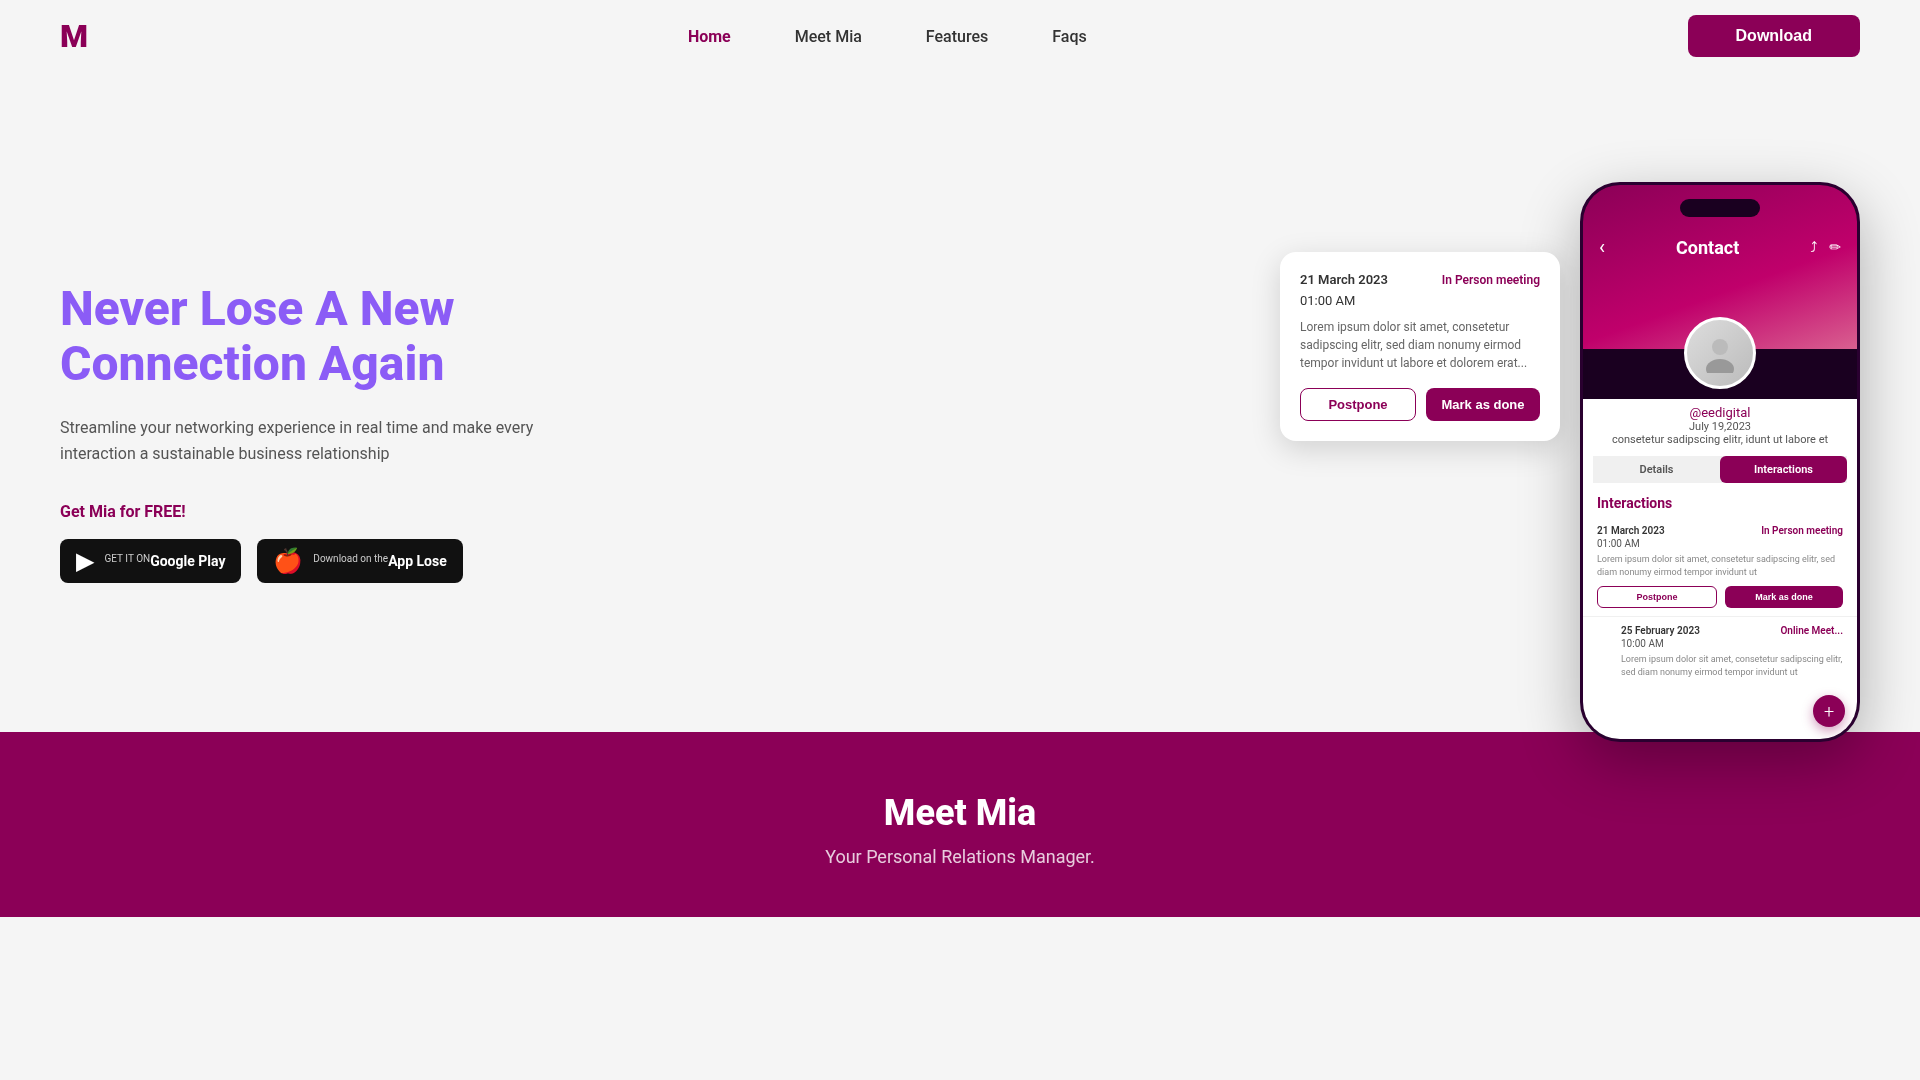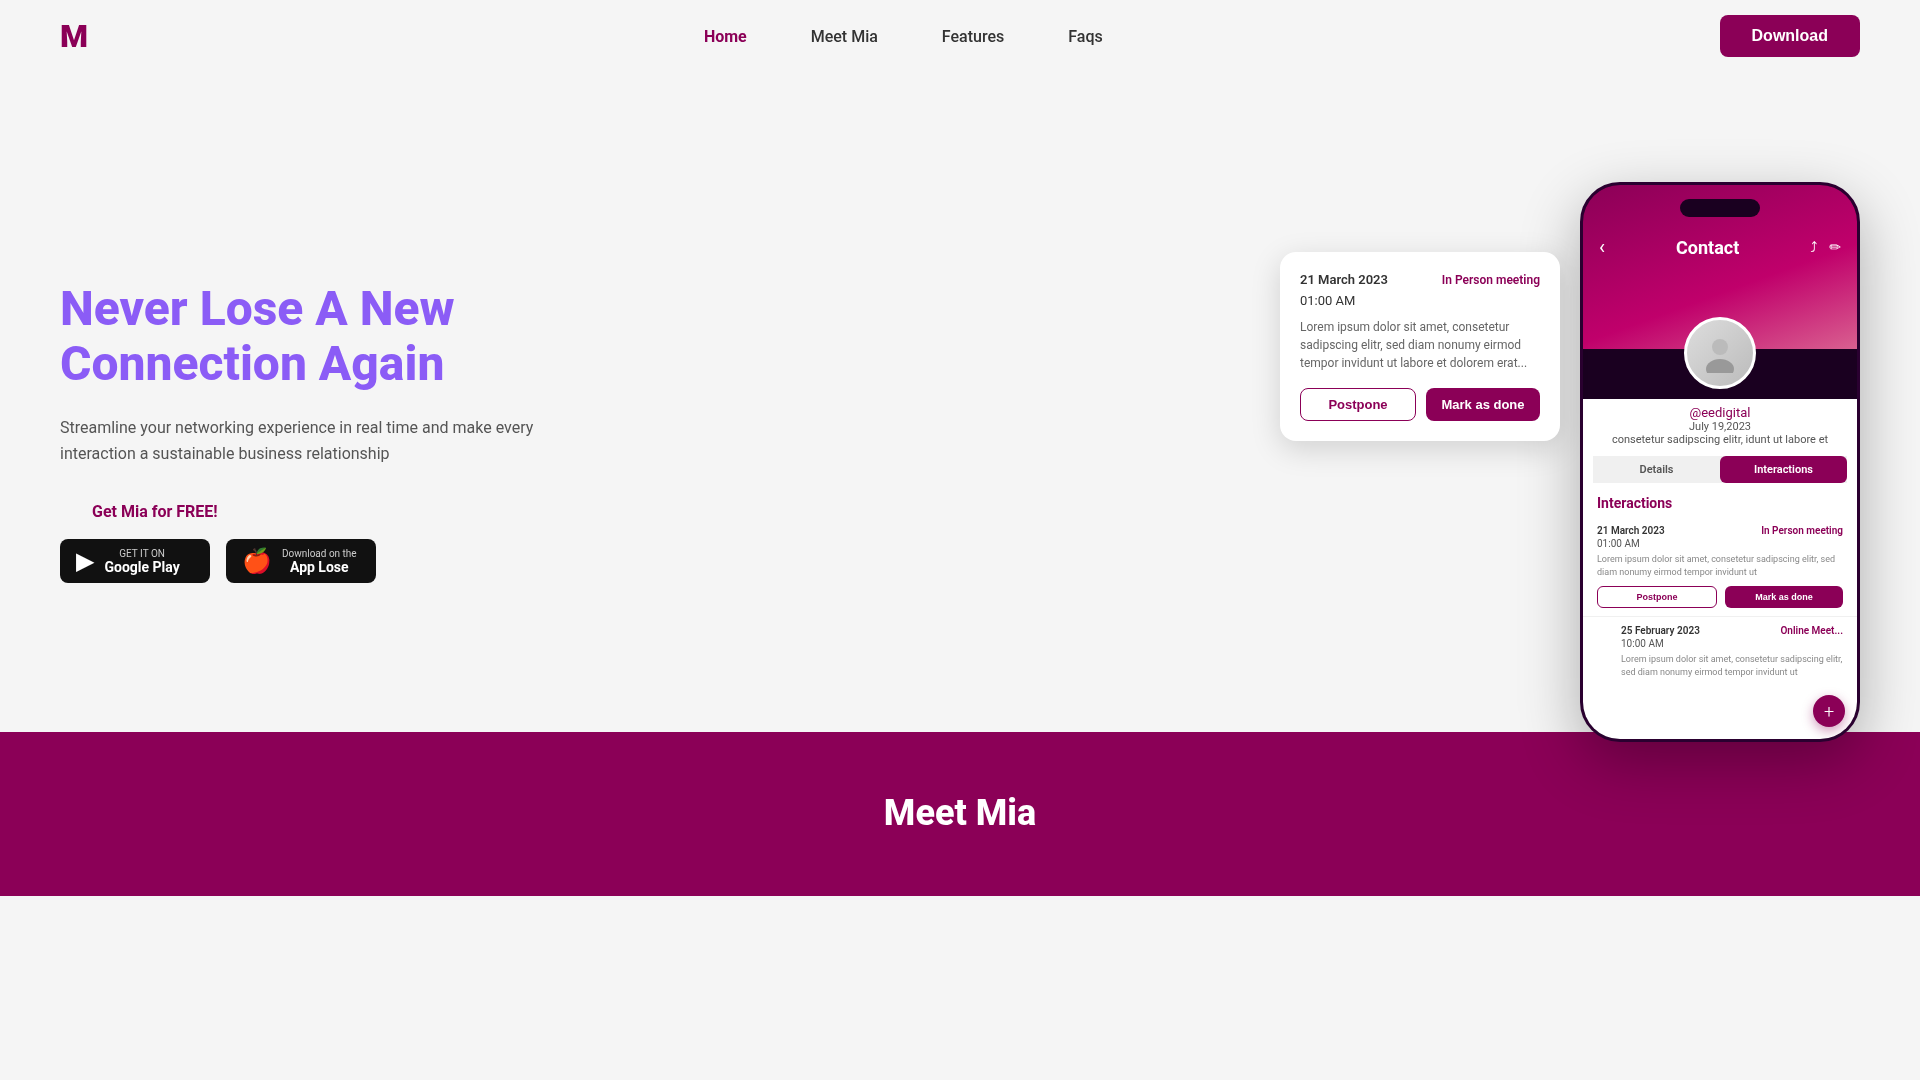--- a/index.html
+++ b/index.html
@@ -40,21 +40,21 @@
     }
     .nav-links a.active {
       color: #8b0057;
       font-weight: 700;
     }
     .btn-download {
       background: #8b0057;
       color: #fff;
       border: none;
       border-radius: 8px;
-      padding: 12px 32px;
+      padding: 12px 48px;
       font-size: 16px;
       font-weight: 600;
       cursor: pointer;
     }
 
     
     .hero {
       display: flex;
       align-items: center;
       justify-content: space-between;
@@ -78,21 +78,20 @@
       font-size: 16px;
       color: #555;
       line-height: 1.6;
       margin-bottom: 36px;
     }
     .hero-cta-label {
       font-size: 16px;
       color: #8b0057;
       font-weight: 700;
       margin-bottom: 18px;
-      margin-left: 32px;
     }
     .store-badges {
       display: flex;
       gap: 16px;
     }
     .store-badge {
       display: flex;
       align-items: center;
       gap: 10px;
       background: #111;
@@ -100,22 +99,20 @@
       border-radius: 8px;
       padding: 8px 16px;
       cursor: pointer;
       min-width: 150px;
     }
     .store-badge-icon {
       font-size: 24px;
     }
     .store-badge-text {
       display: flex;
-      flex-direction: column;
-      align-items: center;
     }
     .store-badge-text .small {
       font-size: 10px;
       color: #ccc;
     }
     .store-badge-text .big {
       font-size: 14px;
       font-weight: 700;
     }
 
@@ -520,13 +517,14 @@
           </div>
         </div>
       </div>
     </div>
 
   </div>
 </section>
 
 <section class="meet-mia-section">
   <h2 class="meet-mia-title">Meet Mia</h2>
+  <p class="meet-mia-sub">Your Personal Relations Manager.</p>
 </section>
 
 </body></html>

